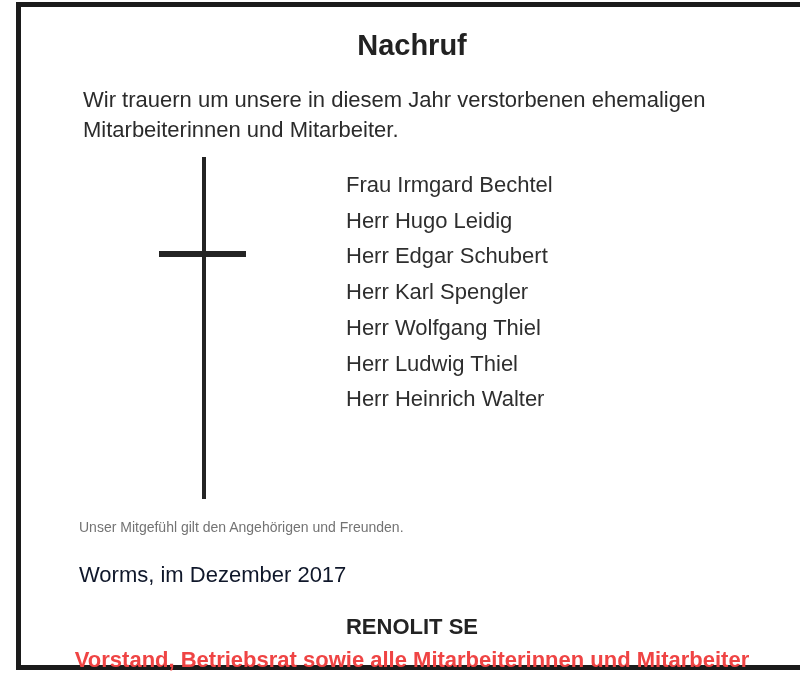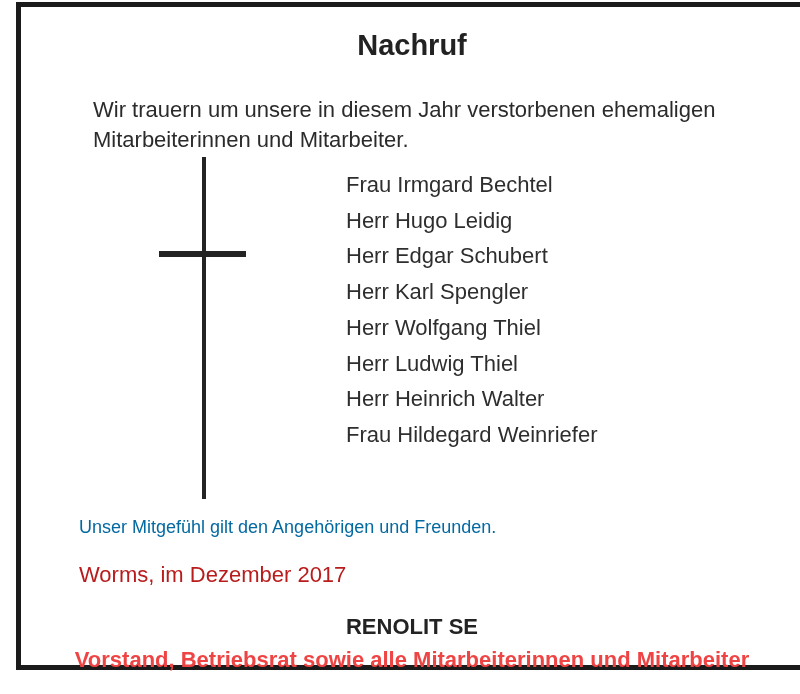--- a/index.html
+++ b/index.html
@@ -34,21 +34,21 @@
     text-align: center;
     font-size: 29px;
     font-weight: bold;
     color: #222222;
   }
   .intro {
     position: absolute;
     left: 58px;
     top: 74px;
     width: 668px;
-    margin: 14px;
+    margin: 4px;
     font-size: 22px;
     line-height: 30px;
     color: #2b2b2b;
   }
   .cross {
     position: absolute;
     left: 0;
     top: 0;
   }
   .cross-v {
@@ -76,33 +76,33 @@
     font-size: 22px;
     line-height: 35.7px;
     color: #2e2e2e;
     white-space: nowrap;
   }
   .condolence {
     position: absolute;
     left: 58px;
     top: 505px;
     margin: 0;
-    font-size: 18px;
+    font-size: 14px;
     line-height: 30px;
-    color: #0369a1;
+    color: #737373;
     white-space: nowrap;
   }
   .dateline {
     position: absolute;
     left: 58px;
     top: 553px;
     margin: 0;
     font-size: 22px;
     line-height: 30px;
-    color: #b91c1c;
+    color: #0f172a;
     white-space: nowrap;
   }
   .company {
     position: absolute;
     left: 0;
     right: 0;
     top: 607px;
     margin: 0;
     text-align: center;
     font-size: 22px;
@@ -138,21 +138,20 @@
     </div>
 
     <div class="names">
       <div class="name">Frau Irmgard Bechtel</div>
       <div class="name">Herr Hugo Leidig</div>
       <div class="name">Herr Edgar Schubert</div>
       <div class="name">Herr Karl Spengler</div>
       <div class="name">Herr Wolfgang Thiel</div>
       <div class="name">Herr Ludwig Thiel</div>
       <div class="name">Herr Heinrich Walter</div>
-      <div class="name">Frau Hildegard Weinriefer</div>
     </div>
 
     <p class="condolence">Unser Mitgefühl gilt den Angehörigen und Freunden.</p>
 
     <p class="dateline">Worms, im Dezember 2017</p>
 
     <p class="company">RENOLIT SE</p>
 
     <p class="signature">Vorstand, Betriebsrat sowie alle Mitarbeiterinnen und Mitarbeiter</p>
 

